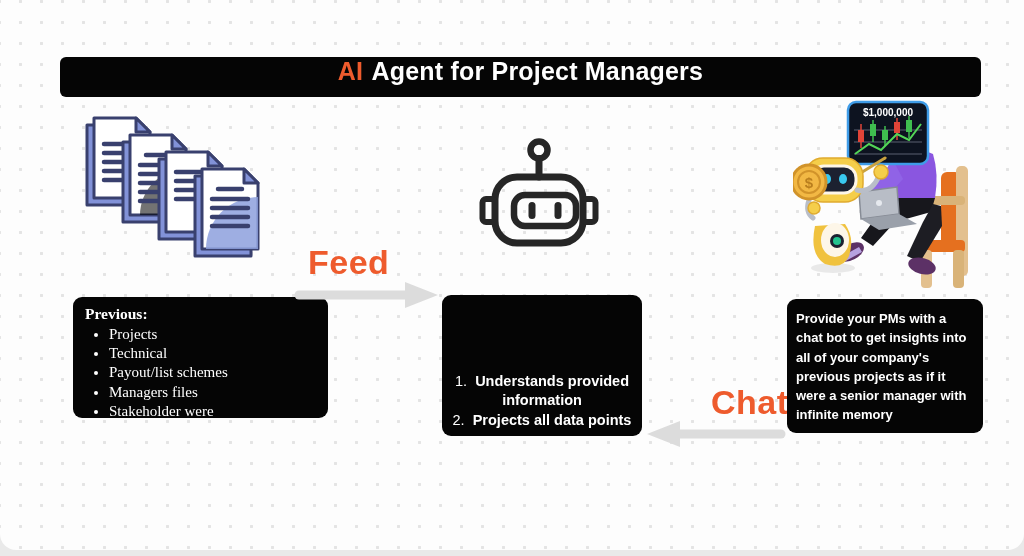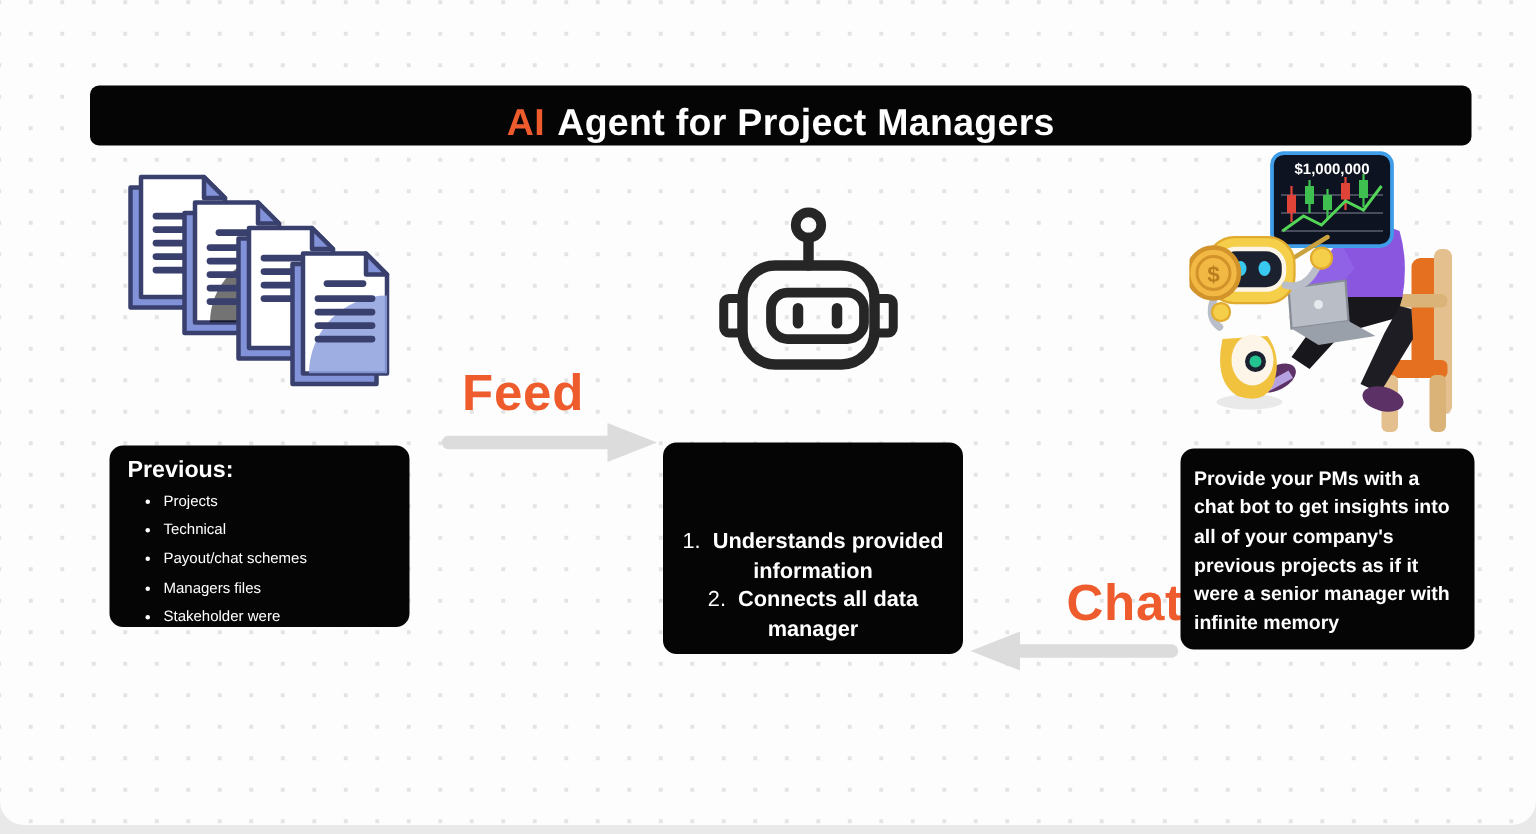--- a/index.html
+++ b/index.html
@@ -15,33 +15,33 @@
   }
   .canvas{
     position:relative;width:1024px;height:550px;background:#fdfdfd;
     background-image:radial-gradient(circle,#e4e4e4 1.4px,transparent 1.6px);
     background-size:21px 21px;background-position:10px 12px;
     border-radius:0 0 16px 16px;overflow:hidden;
   }
   .title-bar{
     position:absolute;left:60px;top:57px;width:921px;height:40px;
     background:var(--panel);border-radius:6px;
-    display:flex;align-items:flex-end;justify-content:center;
+    display:flex;align-items:flex-start;justify-content:center;
   }
   .title-bar .t{
     font-size:25px;font-weight:700;color:#fff;letter-spacing:.2px;
   }
   .title-bar .t-accent{color:var(--accent);margin-right:.33em;}
   .black-box{
     position:absolute;background:var(--panel);border-radius:9px;color:#fff;
   }
-  .box-left{left:73px;top:297px;width:200px;height:121px;padding:8px 10px 25px 12px;}
+  .box-left{left:73px;top:297px;width:255px;height:121px;padding:8px 10px 25px 12px;font-family:Liberation Serif, serif;}
   .box-left h3{font-size:15.5px;font-weight:700;margin-bottom:2px;}
   .box-left ul{list-style:disc;margin-left:24px;}
-  .box-left li{font-size:10px;line-height:19.2px;font-weight:400;}
+  .box-left li{font-size:15px;line-height:19.2px;font-weight:400;}
   .box-center{
     left:442px;top:295px;width:200px;height:141px;
     display:flex;align-items:flex-end;justify-content:center;padding:6px 8px;
   }
   .box-center ol{list-style:none;counter-reset:n;text-align:center;width:100%;}
   .box-center li{
     counter-increment:n;font-size:14.5px;font-weight:700;line-height:19.5px;
   }
   .box-center li::before{content:counter(n) ".\00a0\00a0";font-weight:400;}
   .box-right{left:787px;top:299px;width:196px;height:134px;padding:10px 9px;}
@@ -130,21 +130,21 @@
         <line x1="130" y1="114" x2="166" y2="114"></line>
       </g>
     </g>
   </svg>
 
   <div class="black-box box-left">
     <h3>Previous:</h3>
     <ul>
       <li>Projects</li>
       <li>Technical</li>
-      <li>Payout/chat schemes</li>
+      <li>Payout/list schemes</li>
       <li>Managers files</li>
       <li>Stakeholder were</li>
     </ul>
   </div>
 
   <div class="flow-label feed-label">Feed</div>
   <svg class="arrow feed-arrow" width="148" height="30" viewBox="0 0 148 30">
     <line class="shaft" x1="7" y1="15" x2="115" y2="15"></line>
     <polygon class="head" points="113,2 146,15 113,28"></polygon>
   </svg>
@@ -158,21 +158,21 @@
       <rect x="106" y="63" width="12.5" height="23" rx="3.5" stroke-width="6"></rect>
       <rect x="37" y="59" width="62" height="31" rx="11" stroke-width="6.5"></rect>
       <line x1="55" y1="69.5" x2="55" y2="79.5"></line>
       <line x1="81" y1="69.5" x2="81" y2="79.5"></line>
     </g>
   </svg>
 
   <div class="black-box box-center">
     <ol>
       <li>Understands provided information</li>
-      <li>Connects all data manager</li>
+      <li>Projects all data points</li>
     </ol>
   </div>
 
   <div class="flow-label chat-label">Chat</div>
   <svg class="arrow chat-arrow" width="142" height="30" viewBox="0 0 142 30">
     <line class="shaft" x1="33" y1="15" x2="136" y2="15"></line>
     <polygon class="head" points="35,2 2,15 35,28"></polygon>
   </svg>
 
   <svg class="illus chat-scene" width="198" height="192" viewBox="0 0 198 192">

